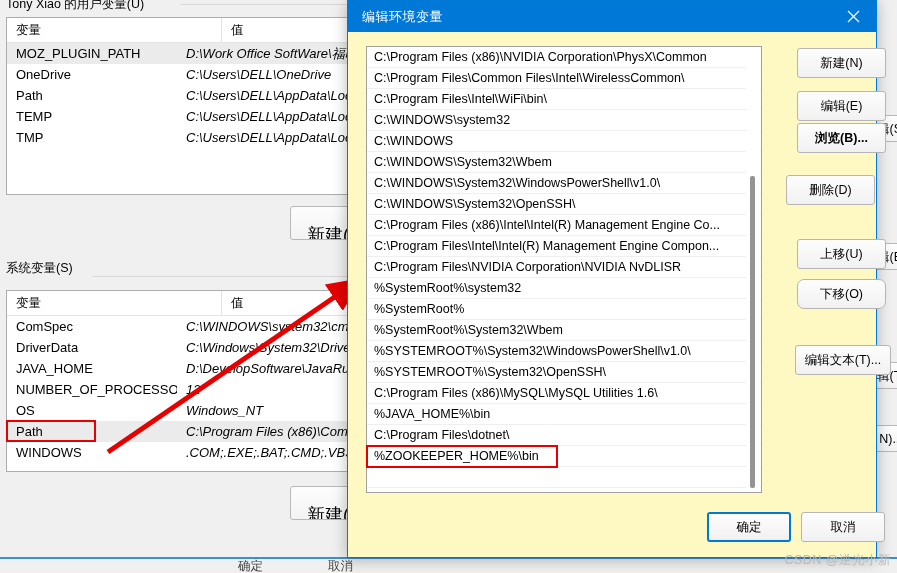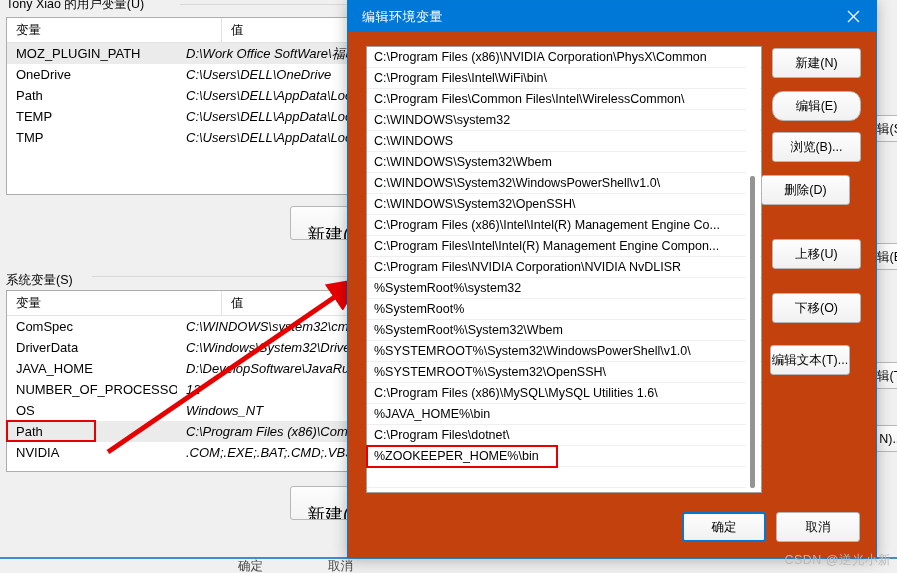--- a/index.html
+++ b/index.html
@@ -107,21 +107,21 @@
     border: 2px solid #e60000;
     pointer-events: none;
   }
   #red-arrow { position: absolute; left: 90px; top: 280px; pointer-events: none; }
 
   
   #edit-dialog {
     position: absolute;
     left: 347px; top: 0;
     width: 530px; height: 558px;
-    background: #c2410c;
+    background: #fef9c3;
     border: 1px solid #0078d4;
     box-shadow: 0 2px 14px rgba(0,0,0,0.28);
   }
   #dlg-titlebar {
     height: 31px;
     background: #0078d7;
     display: flex;
     align-items: center;
     justify-content: space-between;
   }
@@ -186,22 +186,23 @@
     border: 1px solid #b5b5b5;
     border-radius: 3px;
     font-size: 12.5px;
     font-family: "Liberation Sans", "DejaVu Sans", sans-serif;
     color: #000;
     text-align: center;
     line-height: 28px;
     white-space: nowrap;
     overflow: hidden;
     padding: 0;
-  }
-  .dlg-btn.wide { width: 80px; }
+    margin-left: 25px;
+  }
+  .dlg-btn.wide { width: 96px; }
   .dlg-btn.primary {
     border: 2px solid #0078d4;
     background: linear-gradient(#fdfdfd, #f1f1f1);
     line-height: 26px;
   }
 
   #watermark {
     position: absolute;
     right: 6px; bottom: 4px;
     font-size: 12.5px;
@@ -256,21 +257,21 @@
           </div>
           <div class="vt-row">
             <div class="vt-cell-name">TMP</div>
             <div class="vt-cell-val">C:\Users\DELL\AppData\Loca</div>
           </div>
         </div>
     </div>
 
     <button class="win-btn" style="left:290px; top:206px; width:80px;">新建(N</button>
 
-    <div class="group-label" style="left:6px; top:272px;">系统变量(S)</div>
+    <div class="group-label" style="left:6px; top:260px;">系统变量(S)</div>
     <div class="group-rule" style="left:92px; top:276px; width:268px;"></div>
 
     <div class="var-table" style="left:6px; top:290px; width:355px; height:182px;">
       <div class="vt-header">
         <div class="vt-th col-name">变量</div>
         <div class="vt-th col-val">值</div>
       </div>
       <div id="system-rows">
           <div class="vt-row">
             <div class="vt-cell-name">ComSpec</div>
@@ -290,21 +291,21 @@
           </div>
           <div class="vt-row">
             <div class="vt-cell-name">OS</div>
             <div class="vt-cell-val">Windows_NT</div>
           </div>
           <div class="vt-row sel">
             <div class="vt-cell-name">Path</div>
             <div class="vt-cell-val">C:\Program Files (x86)\Comm</div>
           </div>
           <div class="vt-row">
-            <div class="vt-cell-name">NVIDIA</div>
+            <div class="vt-cell-name">WINDOWS</div>
             <div class="vt-cell-val">.COM;.EXE;.BAT;.CMD;.VBS;.V</div>
           </div>
         </div>
     </div>
 
     <button class="win-btn" style="left:290px; top:486px; width:80px;text-decoration:underline;">新建(W</button>
 
     <button class="bg-clip-btn" style="left:872px; top:115px; width:40px;">辑(S)...</button>
     <button class="bg-clip-btn" style="left:872px; top:243px; width:40px;">辑(E)...</button>
     <button class="bg-clip-btn" style="left:872px; top:362px; width:40px;">辑(T)...</button>
@@ -334,22 +335,22 @@
         <svg width="13" height="13" viewBox="0 0 13 13">
           <line x1="1" y1="1" x2="12" y2="12" stroke="#ffffff" stroke-width="1.3"></line>
           <line x1="12" y1="1" x2="1" y2="12" stroke="#ffffff" stroke-width="1.3"></line>
         </svg>
       </div>
     </div>
 
     <div id="path-list-wrap">
       <div id="path-rows">
           <div class="path-row">C:\Program Files (x86)\NVIDIA Corporation\PhysX\Common</div>
+          <div class="path-row">C:\Program Files\Common Files\Intel\WirelessCommon\</div>
           <div class="path-row">C:\Program Files\Intel\WiFi\bin\</div>
-          <div class="path-row">C:\Program Files\Common Files\Intel\WirelessCommon\</div>
           <div class="path-row">C:\WINDOWS\system32</div>
           <div class="path-row">C:\WINDOWS</div>
           <div class="path-row">C:\WINDOWS\System32\Wbem</div>
           <div class="path-row">C:\WINDOWS\System32\WindowsPowerShell\v1.0\</div>
           <div class="path-row">C:\WINDOWS\System32\OpenSSH\</div>
           <div class="path-row">C:\Program Files (x86)\Intel\Intel(R) Management Engine Co...</div>
           <div class="path-row">C:\Program Files\Intel\Intel(R) Management Engine Compon...</div>
           <div class="path-row">C:\Program Files\NVIDIA Corporation\NVIDIA NvDLISR</div>
           <div class="path-row">%SystemRoot%\system32</div>
           <div class="path-row">%SystemRoot%</div>
@@ -361,25 +362,25 @@
           <div class="path-row">C:\Program Files\dotnet\</div>
           <div class="path-row">%ZOOKEEPER_HOME%\bin</div>
           <div class="path-row"></div>
         </div>
       <div id="path-scroll-track">
         <div id="path-scroll-thumb"></div>
       </div>
     </div>
 
     <button class="dlg-btn" style="left:424px; top:47px;">新建(N)</button>
-    <button class="dlg-btn" style="left:424px; top:90px;border-radius:11px;">编辑(E)</button>
-    <button class="dlg-btn" style="left:424px; top:131px;">浏览(B)...</button>
+    <button class="dlg-btn" style="left:424px; top:90px;">编辑(E)</button>
+    <button class="dlg-btn" style="left:424px; top:122px;font-weight:bold;">浏览(B)...</button>
     <button class="dlg-btn" style="left:413px; top:174px;">删除(D)</button>
     <button class="dlg-btn" style="left:424px; top:238px;">上移(U)</button>
-    <button class="dlg-btn" style="left:424px; top:292px;">下移(O)</button>
+    <button class="dlg-btn" style="left:424px; top:278px;border-radius:7px;">下移(O)</button>
     <button class="dlg-btn wide" style="left:422px; top:344px;">编辑文本(T)...</button>
 
     <button class="dlg-btn primary" style="left:334px; top:511px; width:84px; height:30px;">确定</button>
     <button class="dlg-btn" style="left:428px; top:511px; width:84px; height:30px;">取消</button>
   </div>
 
   <div id="red-box-zk"></div>
 
   <div id="watermark">CSDN @逆光小新</div>
 </div>

